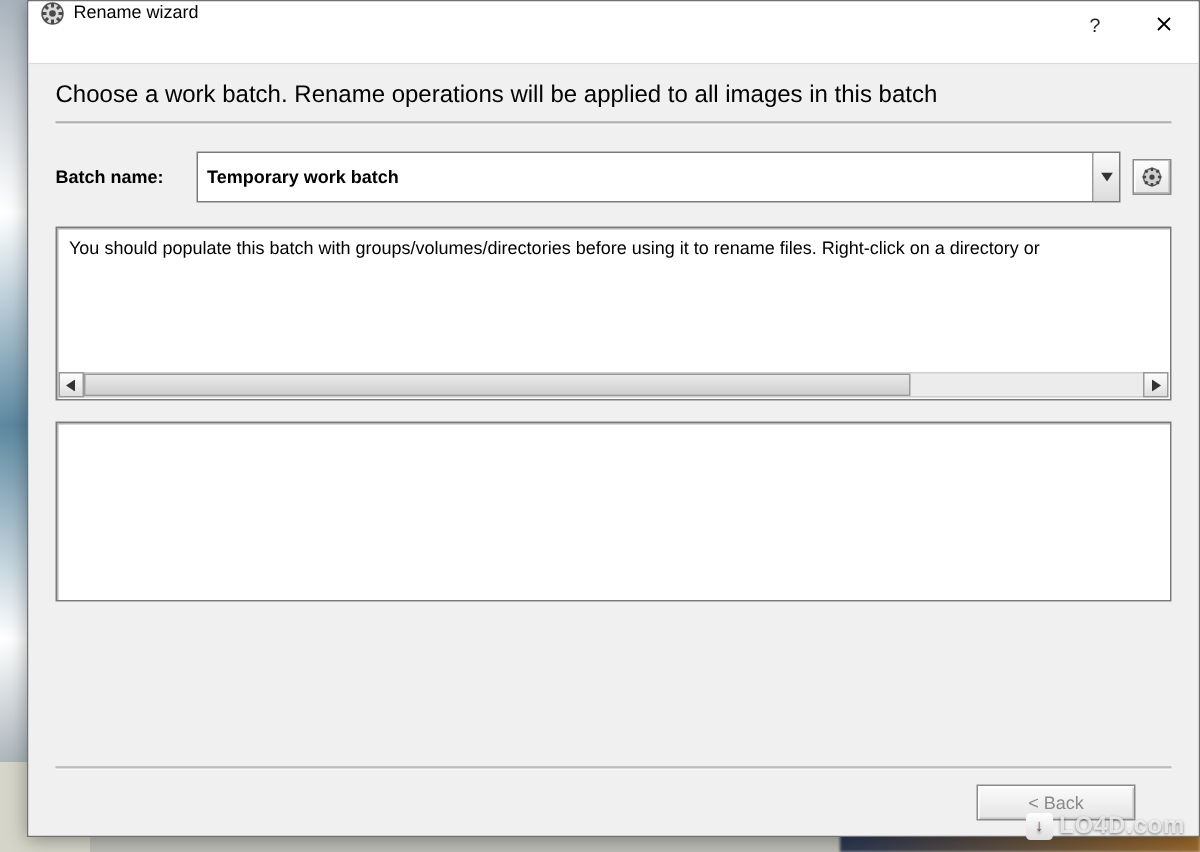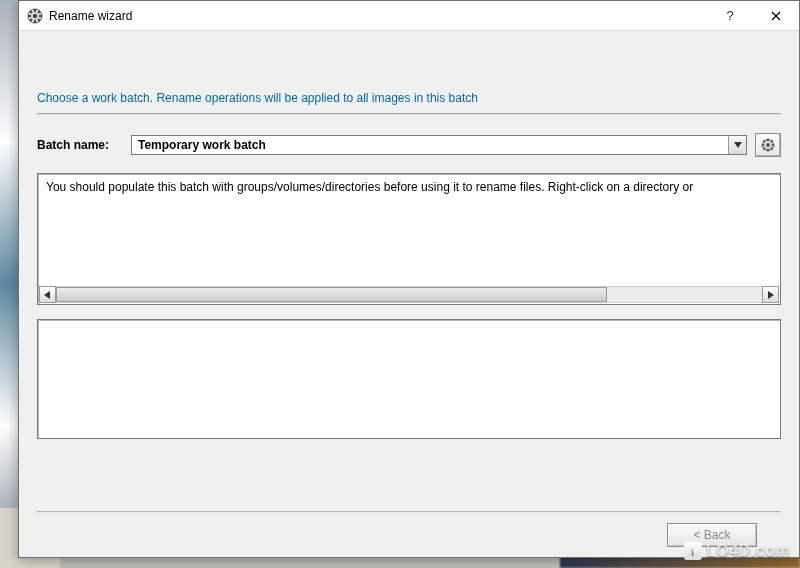--- a/index.html
+++ b/index.html
@@ -57,24 +57,24 @@
     position: absolute;
     left: 18px; top: 0;
     right: 0;
     height: 558px;
     background: #fff;
     border: 1px solid #707070;
     box-shadow: 0 2px 12px rgba(0,0,0,.35);
     display: flex; flex-direction: column;
   }
   .titlebar {
-    height: 30px;
+    height: 42px;
     background: #fff;
     border-bottom: 1px solid #d9d9d9;
-    display: flex; align-items: center;
+    display: flex; 
     padding: 0 0 0 8px;
   }
   .titlebar .app-icon {
     width: 16px; height: 16px; margin-right: 6px;
     display: flex; align-items: center; justify-content: center;
   }
   .titlebar .title {
     flex: 1;
     font-size: 12px;
     color: #000;
@@ -87,42 +87,41 @@
   }
 
   .client {
     flex: 1;
     background: #f0f0f0;
     padding: 12px 18px 10px 18px;
     display: flex; flex-direction: column;
     position: relative;
   }
   .instruction {
-    font-size: 12px;
-    color: #0369a1;
+    font-size: 16px;
+    color: #000000;
     margin-bottom: 8px;
-    margin-top: 48px;
   }
   .hr {
     height: 2px;
     background: linear-gradient(#8a8a8a, #fff);
     margin-bottom: 18px;
   }
   .row {
     display: flex; align-items: center; gap: 8px;
     margin-bottom: 16px;
     font-weight: bold;
   }
   .row .lbl { width: 86px; }
   .dropdown-wrap {
     flex: 1;
     display: flex; align-items: stretch;
     border: 1px solid #7a7a7a;
     background: #fff;
-    height: 20px;
+    height: 34px;
   }
   .dropdown-wrap .dd-text {
     flex: 1;
     padding: 2px 6px;
     font-size: 12px;
     display: flex; align-items: center;
   }
   .dropdown-wrap .dd-arrow {
     width: 18px;
     background: linear-gradient(#fafafa,#dcdcdc);
@@ -141,21 +140,21 @@
   .section-label {
     margin-bottom: 3px;
   }
   .listbox {
     border: 1px solid #7a7a7a;
     background: #fff;
     box-shadow: inset 1px 1px 0 #b5b5b5;
     position: relative;
   }
   .listbox.batch {
-    height: 132px;
+    height: 116px;
     margin-bottom: 14px;
   }
   .listbox .content {
     padding: 6px 8px;
     font-size: 12px;
     color: #000;
     white-space: nowrap;
     overflow: hidden;
   }
   .listbox.batch .hscroll {
@@ -193,21 +192,21 @@
   .footer-sep {
     height: 2px;
     background: linear-gradient(#9a9a9a,#fff);
     margin: 6px 0 10px 0;
   }
   .buttons {
     display: flex; justify-content: flex-end; gap: 8px;
     padding-right: 2px;
   }
   .btn {
-    width: 90px; height: 24px;
+    width: 106px; height: 24px;
     border: 1px solid #8a8a8a;
     background: linear-gradient(#fbfbfb,#e5e5e5);
     box-shadow: inset 1px 1px 0 #fff, inset -1px -1px 0 #c8c8c8;
     font-size: 12px;
     display: flex; align-items: center; justify-content: center;
     color: #000;
   }
   .btn.disabled {
     color: #8a8a8a;
   }

